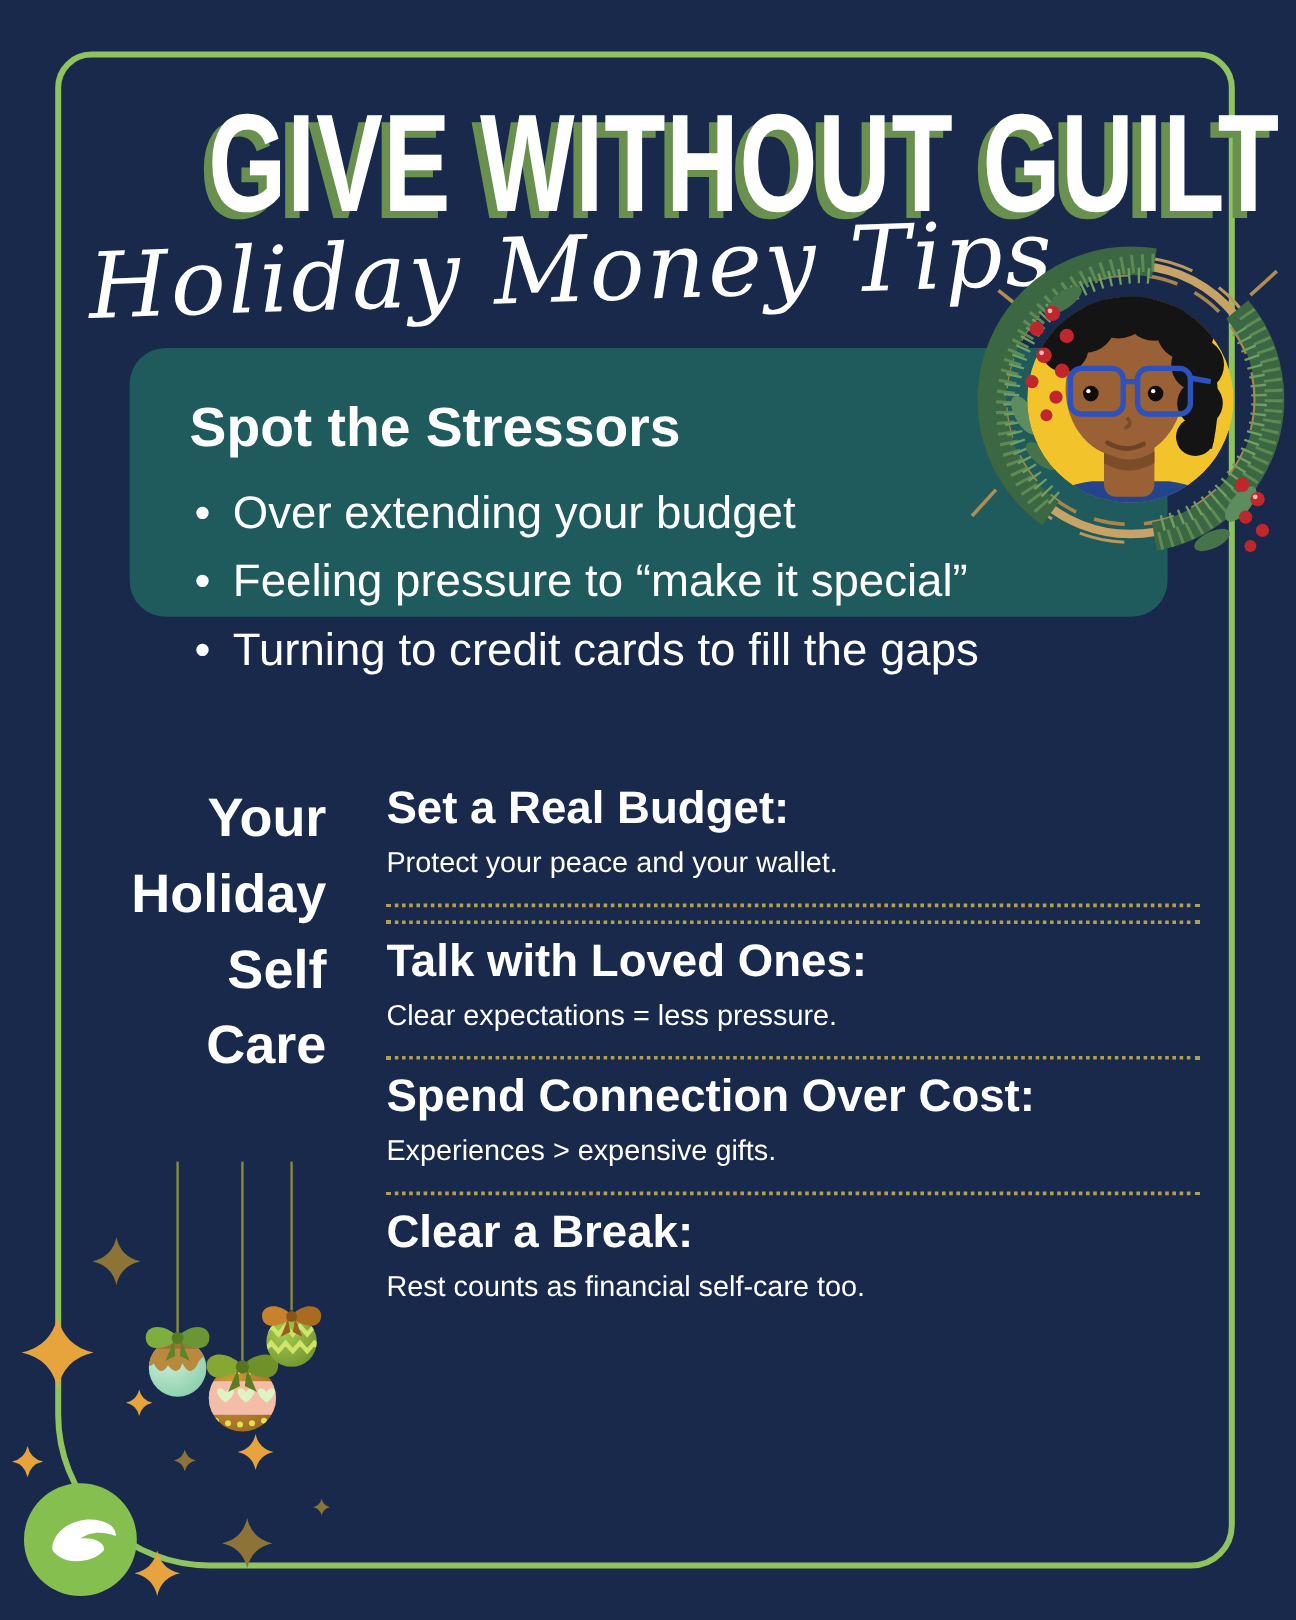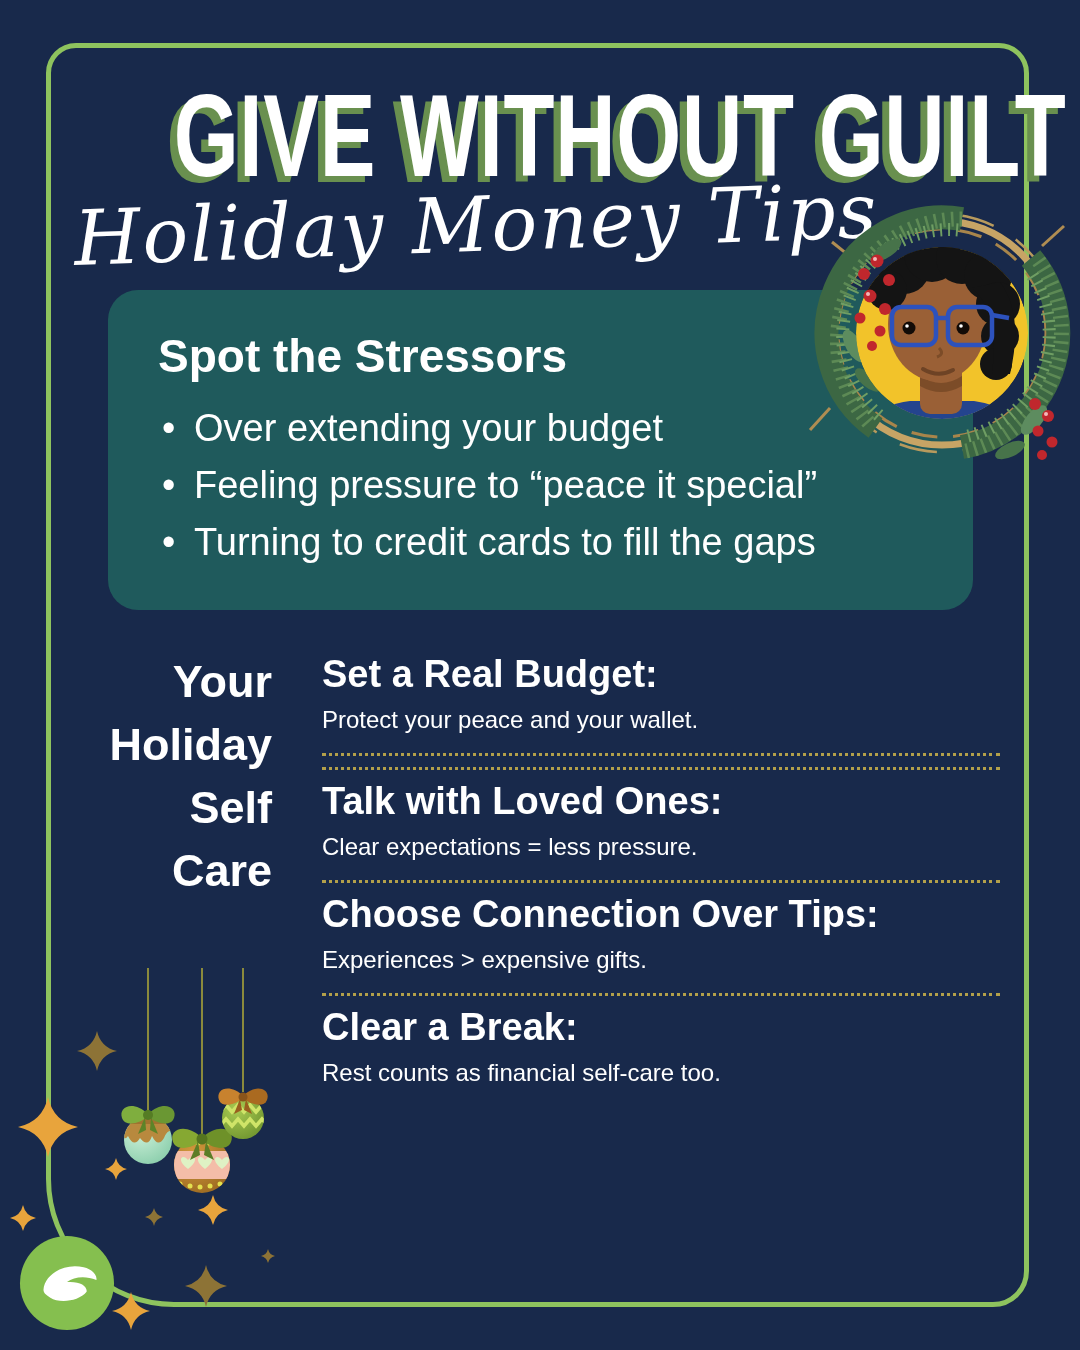--- a/index.html
+++ b/index.html
@@ -24,21 +24,21 @@
   }
   
   .subtitle{
     position:absolute;left:74px;top:190px;
     font-family:"DejaVu Serif",serif;font-style:italic;
     font-size:76px;line-height:1.3;color:#ffffff;letter-spacing:2px;
     transform:rotate(-2deg);transform-origin:0 50%;white-space:nowrap;
   }
   
   .card{
-    position:absolute;left:108px;top:290px;width:865px;height:320px;
+    position:absolute;left:108px;top:290px;width:865px;height:224px;
     background:var(--card_teal,#1f5a5c);border-radius:30px;
     box-sizing:border-box;padding:40px 40px 0 50px;
   }
   .card h3{margin:0 0 18px 0;font-size:46px;line-height:52px;font-weight:700;}
   .card ul{margin:0;padding:0;list-style:none;}
   .card li{
     position:relative;font-size:38px;line-height:57px;padding-left:36px;font-weight:400;
   }
   .card li::before{content:"•";position:absolute;left:4px;top:0;}
   
@@ -58,21 +58,21 @@
 <body>
 
 <div class="poster" style="--background: #18294b; --frame_green: #8ec35e; --title_shadow_green: #69904f; --card_teal: #1f5a5c; --divider_gold: #b3a04a; --sparkle_gold: #e8a43c; --sparkle_bronze: #8d7336; --logo_green: #85bf4f; --avatar_yellow: #f2c32a;">
 
   <div class="frame"></div>
 
   <div class="card">
     <h3>Spot the Stressors</h3>
     <ul id="stressor-list">
         <li>Over extending your budget</li>
-        <li>Feeling pressure to “peace it special”</li>
+        <li>Feeling pressure to “make it special”</li>
         <li>Turning to credit cards to fill the gaps</li>
       </ul>
   </div>
 
   <div class="title-wrap">
     <span class="t">GIVE WITHOUT GUILT</span>
   </div>
   <div class="subtitle">Holiday Money Tips</div>
 
   <svg class="abs" style="left:792px;top:168px;" width="300" height="330" viewBox="0 0 300 330">
@@ -176,21 +176,21 @@
         <p>Protect your peace and your wallet.</p>
       </div>
       <div class="sep"></div>
       <div class="sep"></div>
       <div class="tip">
         <h4>Talk with Loved Ones:</h4>
         <p>Clear expectations = less pressure.</p>
       </div>
       <div class="sep"></div>
       <div class="tip">
-        <h4>Choose Connection Over Tips:</h4>
+        <h4>Spend Connection Over Cost:</h4>
         <p>Experiences &gt; expensive gifts.</p>
       </div>
       <div class="sep"></div>
       <div class="tip">
         <h4>Clear a Break:</h4>
         <p>Rest counts as financial self-care too.</p>
       </div>
     </div>
 
   <svg class="abs" style="left:110px;top:952px;" width="170" height="265" viewBox="0 0 170 265">

